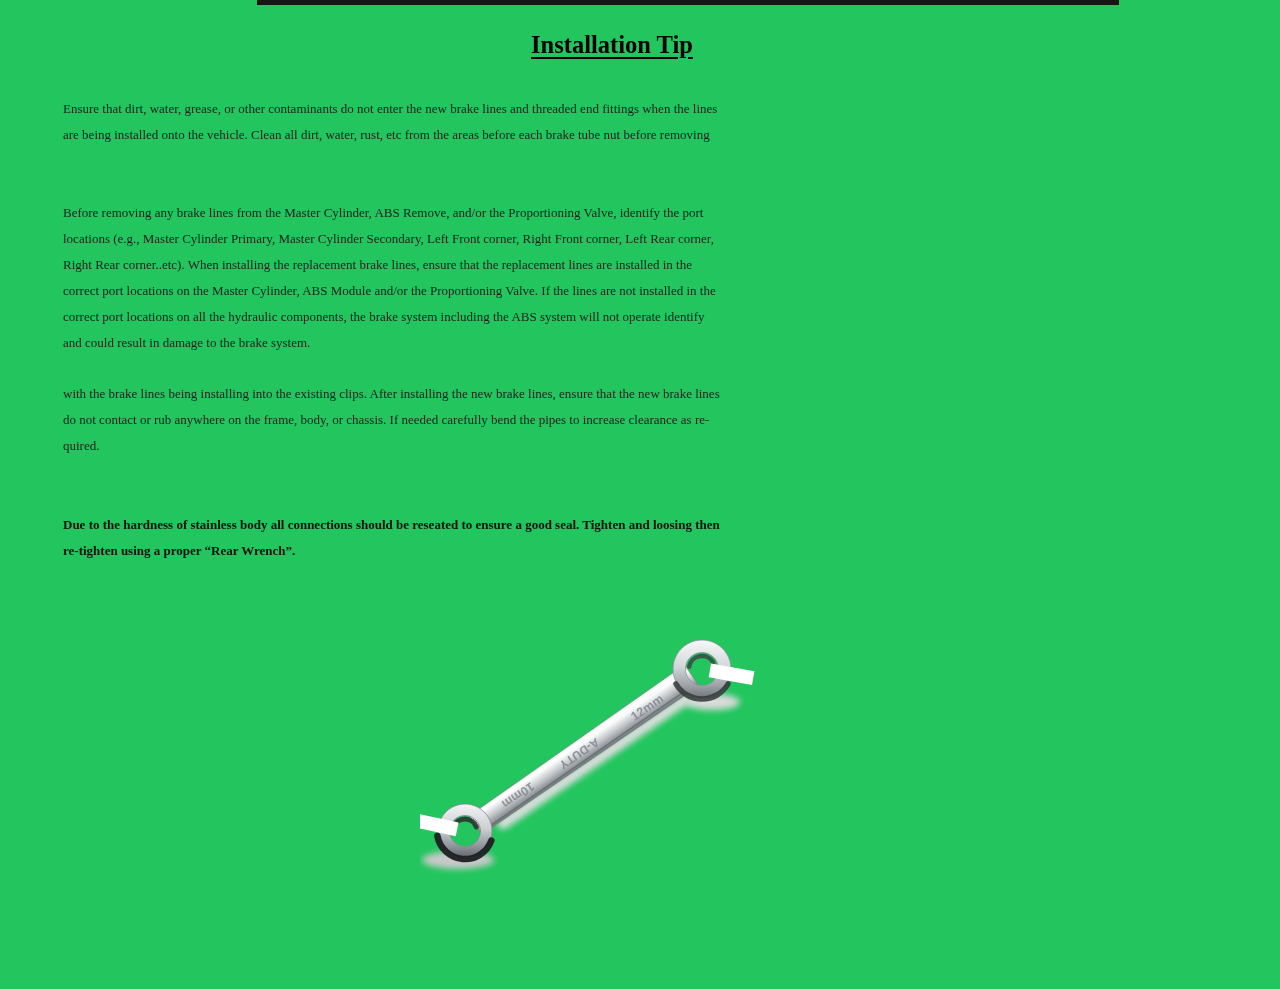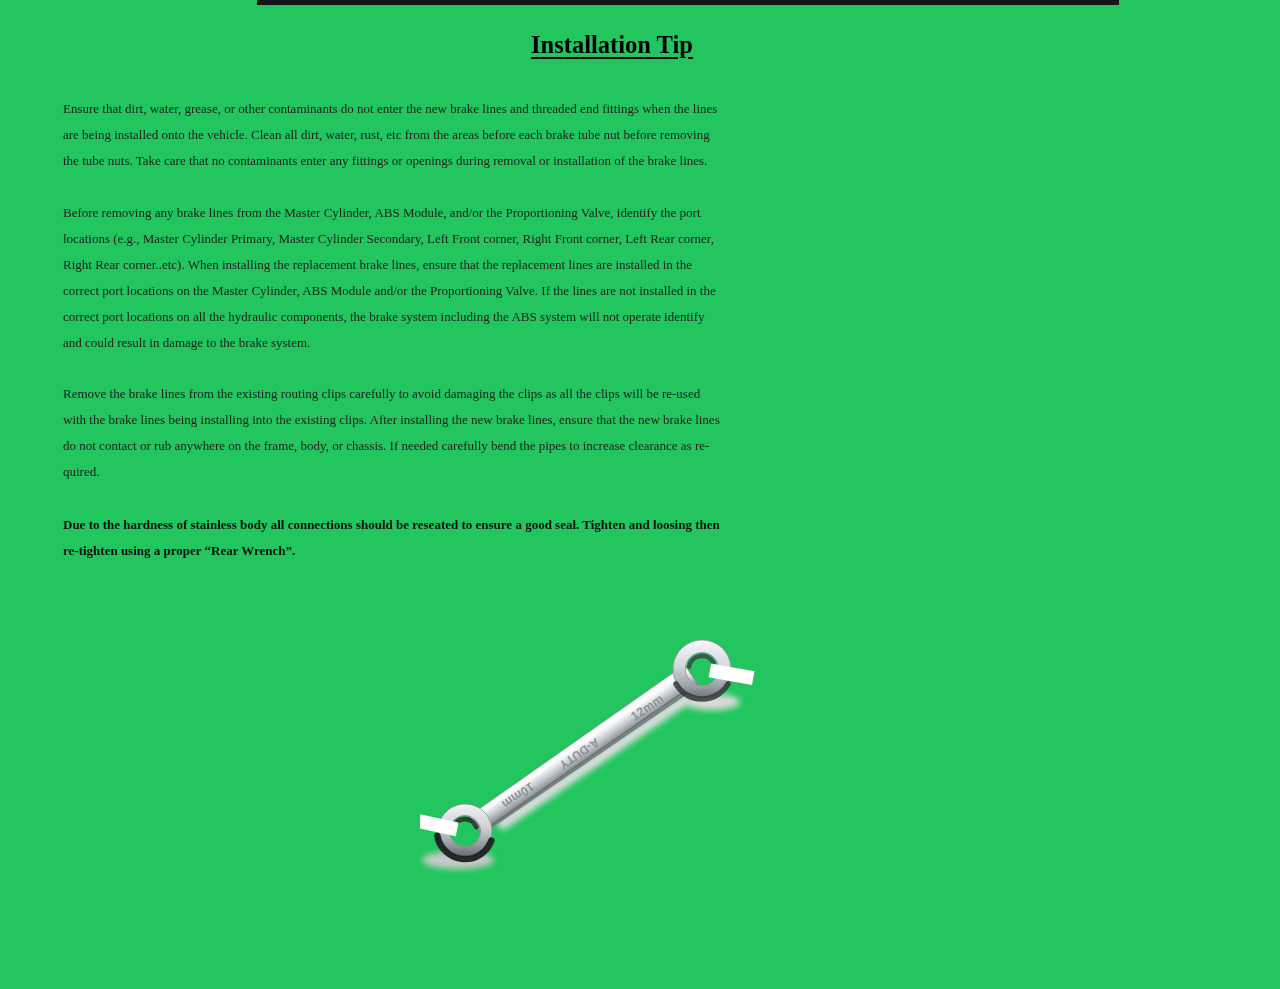--- a/index.html
+++ b/index.html
@@ -39,34 +39,32 @@
 
 <div class="page">
 
   <div class="top-crop-bar"></div>
 
   <div class="doc-title">Installation Tip</div>
 
   <div class="para p1">
     <div class="ln">Ensure that dirt, water, grease, or other contaminants do not enter the new brake lines and threaded end fittings when the lines</div>
     <div class="ln">are being installed onto the vehicle. Clean all dirt, water, rust, etc from the areas before each brake tube nut before removing</div>
-    <div class="ln">the tube nuts. Take care that no contaminants enter any fittings or openings during removal or installation of the brake lines.</div>
   </div>
 
   <div class="para p2">
-    <div class="ln">Before removing any brake lines from the Master Cylinder, ABS Module, and/or the Proportioning Valve, identify the port</div>
+    <div class="ln">Before removing any brake lines from the Master Cylinder, ABS Remove, and/or the Proportioning Valve, identify the port</div>
     <div class="ln">locations (e.g., Master Cylinder Primary, Master Cylinder Secondary, Left Front corner, Right Front corner, Left Rear corner,</div>
     <div class="ln">Right Rear corner..etc). When installing the replacement brake lines, ensure that the replacement lines are installed in the</div>
     <div class="ln">correct port locations on the Master Cylinder, ABS Module and/or the Proportioning Valve. If the lines are not installed in the</div>
     <div class="ln">correct port locations on all the hydraulic components, the brake system including the ABS system will not operate identify</div>
     <div class="ln">and could result in damage to the brake system.</div>
   </div>
 
   <div class="para p3">
-    <div class="ln">Remove the brake lines from the existing routing clips carefully to avoid damaging the clips as all the clips will be re-used</div>
     <div class="ln">with the brake lines being installing into the existing clips. After installing the new brake lines, ensure that the new brake lines</div>
     <div class="ln">do not contact or rub anywhere on the frame, body, or chassis. If needed carefully bend the pipes to increase clearance as re-</div>
     <div class="ln">quired.</div>
   </div>
 
   <div class="para p4 bold">
     <div class="ln">Due to the hardness of stainless body all connections should be reseated to ensure a good seal. Tighten and loosing then</div>
     <div class="ln">re-tighten using a proper “Rear Wrench”.</div>
   </div>
 

